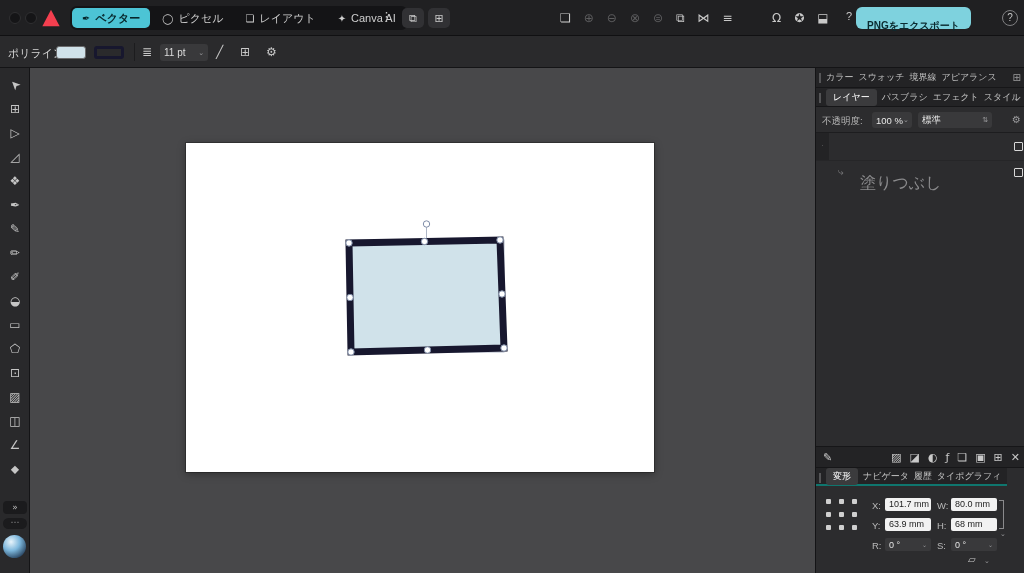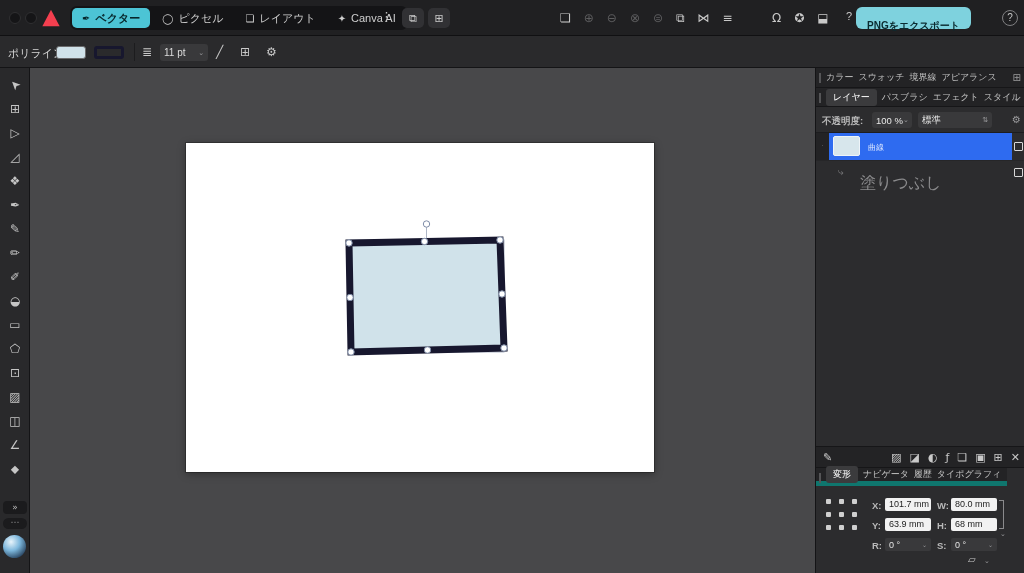--- a/index.html
+++ b/index.html
@@ -85,41 +85,41 @@
                        border-bottom:1px solid #161618; }
   .rp-row1 { top:0; height:20px; }
   .rp-row2 { top:20px; height:19px; }
   .grip { position:absolute; left:3px; top:5px; width:2px; height:10px; background:#555557; }
   .tabrow { position:absolute; left:10px; top:0; height:100%; display:flex; align-items:center;
             gap:5px; font-size:9px; color:#c4c4c4; white-space:nowrap; }
   .tabrow .tab.active { background:#3b3b3d; color:#ffffff; padding:2px 7px; border-radius:3px; }
   .row-end-icon { position:absolute; right:4px; top:4px; font-size:10px; color:#9a9a9c; }
   .rp-controls { position:absolute; left:0; top:39px; width:209px; height:26px; background:#2c2c2e;
                  border-bottom:1px solid #1d1d1f; }
-  .small-label { position:absolute; font-size:9.5px; color:#b9b9b9; white-space:nowrap;font-weight:bold; }
+  .small-label { position:absolute; font-size:9.5px; color:#b9b9b9; white-space:nowrap; }
   .drop-box { position:absolute; height:16px; background:#39393b; border-radius:3px; font-size:9.5px;
               color:#e8e8e8; display:flex; align-items:center; justify-content:space-between;
               padding:0 4px; white-space:nowrap; }
   .drop-box .caret { font-size:7px; color:#9a9a9c; }
   .layer-row { position:absolute; left:0; top:65px; width:209px; height:27px; }
   .layer-gutter { position:absolute; left:0; top:0; width:13px; height:27px; background:#232325;
                   color:#6e6e70; font-size:7px; text-align:center; line-height:27px; }
   .layer-main { position:absolute; left:13px; top:0; width:183px; height:27px; background:#2e6bf0; }
   .layer-thumb { position:absolute; left:4px; top:3px; width:27px; height:20px; background:#d7e6ec;
                  border:1px solid #eef4f8; border-radius:2px; }
   .layer-name { position:absolute; left:39px; top:9px; font-size:8px; color:#dfe9ff; }
   .vis-box { position:absolute; width:9px; height:9px; border:1px solid #d8d8d8; border-radius:1px; }
   .fill-row { position:absolute; left:0; top:92px; width:209px; height:24px; background:#2c2c2e;
               border-top:1px solid #262628; }
   .layers-footer { position:absolute; left:0; top:378px; width:209px; height:22px; background:#232325;
                    border-top:1px solid #161618; border-bottom:1px solid #161618; }
   .footer-icons { position:absolute; right:5px; top:4px; display:flex; gap:8px; font-size:11px;
                   color:#c9c9c9; }
   .transform-tabs { position:absolute; left:0; top:400px; width:191px; height:18px; background:#232325;
-                    border-bottom:5px solid #0f766e; }
+                    border-bottom:2px solid #0f766e; }
   .transform-body { position:absolute; left:0; top:418px; width:209px; height:87px; background:#2c2c2e; }
   .anchor { position:absolute; left:10px; top:13px; display:grid;
             grid-template-columns:repeat(3,5px); grid-template-rows:repeat(3,5px); gap:8px; }
   .anchor .dot { width:5px; height:5px; background:#cfcfcf; border-radius:1px; }
   .white-box { position:absolute; width:46px; height:13px; background:#f2f2f2; border-radius:2px;
                color:#1c1c1c; font-size:9px; line-height:13px; padding-left:4px; white-space:nowrap;
                overflow:hidden; }
   .dark-box { position:absolute; width:46px; height:13px; background:#39393b; border-radius:2px;
               color:#e4e4e4; font-size:9px; display:flex; align-items:center;
               justify-content:space-between; padding:0 4px; }
@@ -316,24 +316,20 @@
       </div>
       <div class="drop-box" style="left:102px;top:5px;width:74px">
         <span>標準</span>
         <span class="caret icon">⇅</span>
       </div>
       <span class="row-end-icon icon" style="top:7px">⚙</span>
     </div>
 
     <div class="layer-row">
       <div class="layer-gutter icon">·</div>
-      <div class="layer-main">
-        <div class="layer-thumb"></div>
-        <span class="layer-name">曲線</span>
-      </div>
       <div class="vis-box" style="left:198px;top:9px"></div>
     </div>
 
     <div class="fill-row">
       <span class="icon" style="position:absolute;left:22px;top:5px;font-size:10px;color:#767678">⤷</span>
       <span style="position:absolute;left:44px;top:12px;font-size:16px;color:#8b8b8d">塗りつぶし</span>
       <div class="vis-box" style="left:198px;top:7px"></div>
     </div>
 
     <div class="layers-footer">

